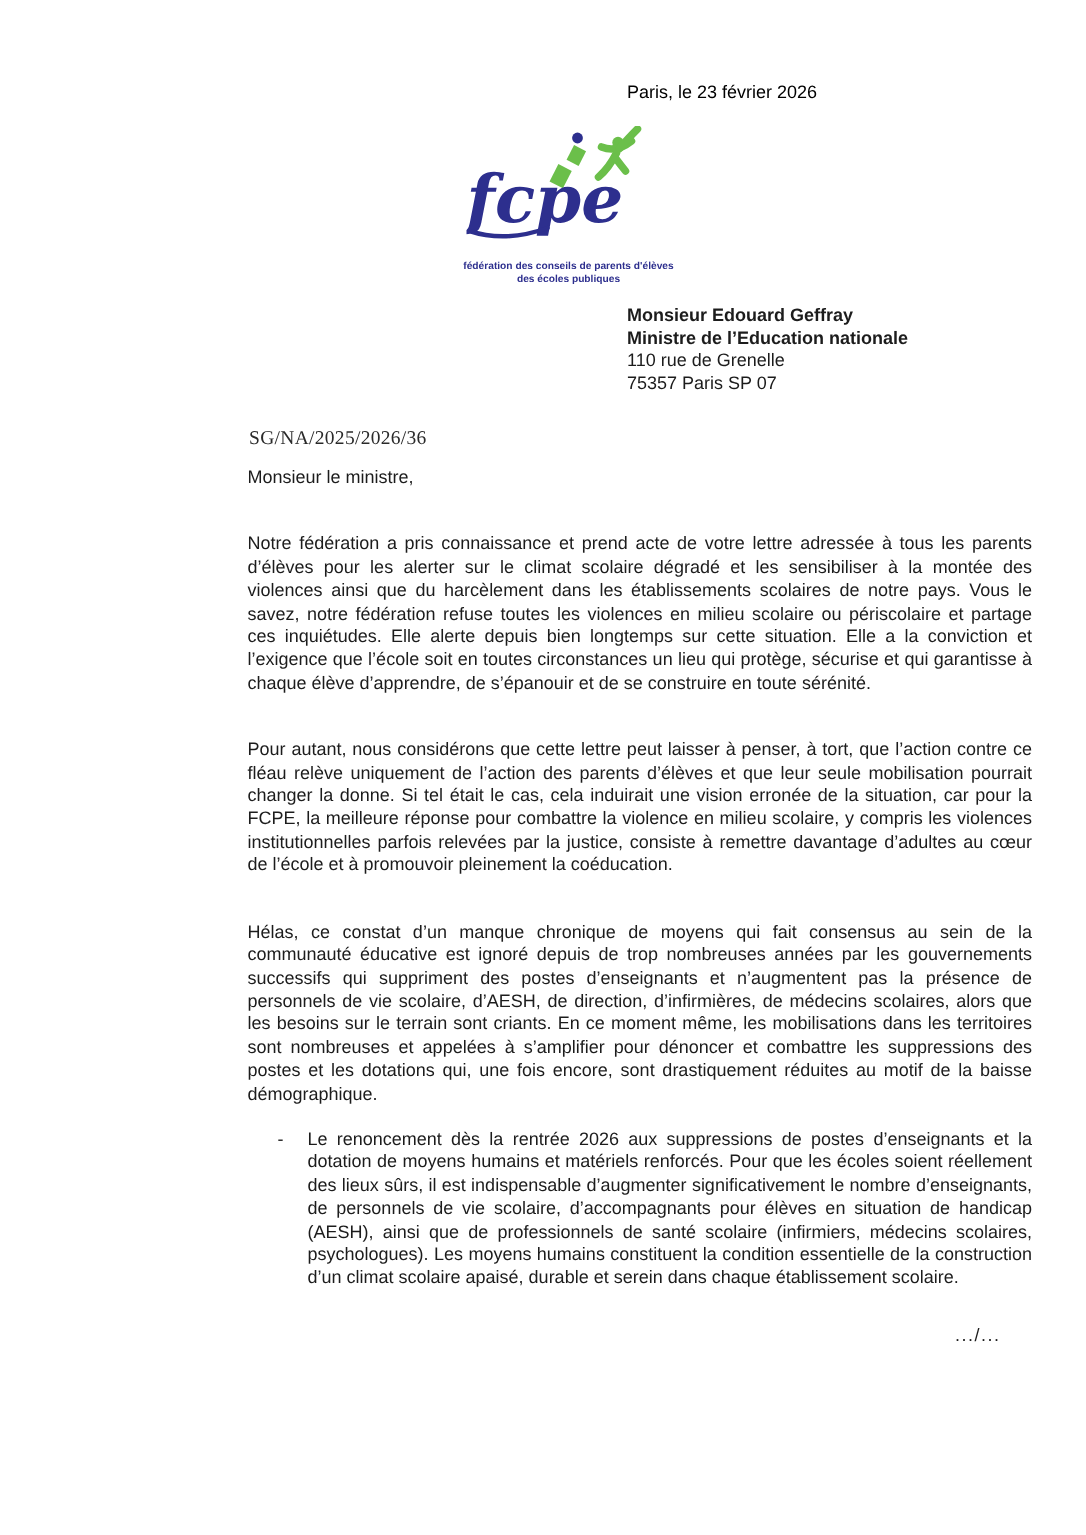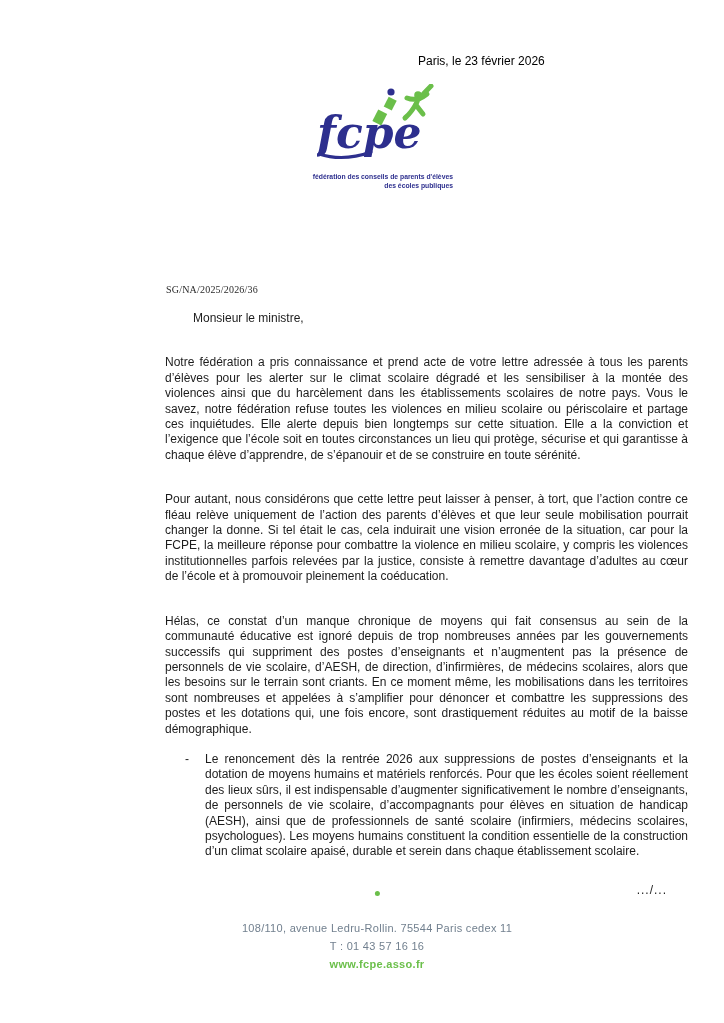--- a/index.html
+++ b/index.html
@@ -21,21 +21,21 @@
     font-size: 12px;
     color: #000000;
     white-space: nowrap;
   }
 
   .logo-block {
     position: absolute;
     left: 305px;
     top: 84px;
     width: 148px;
-    text-align: right;
+    text-align: center;
   }
   .logo-caption {
     margin-top: 2px;
     color: #2d2f8e;
     font-size: 6.8px;
     font-weight: bold;
     line-height: 9px;
   }
 
   .recipient {
@@ -45,38 +45,37 @@
     font-size: 12px;
     line-height: 15px;
   }
   .recipient .bold { font-weight: bold; }
 
   .reference {
     position: absolute;
     left: 166px;
     top: 284px;
     font-family: "Liberation Serif", serif;
-    font-size: 10px;
+    font-size: 13px;
     color: #2a2a2a;
     letter-spacing: 0.2px;
   }
 
   .letter-body {
     position: absolute;
     left: 165px;
     top: 311px;
     width: 523px;
     font-size: 12px;
     line-height: 15.4px;
     text-align: justify;
   }
   .letter-body .salutation {
     text-align: left;
     margin-bottom: 18px;
-    margin-left: 28px;
   }
   .letter-body p.para { margin-bottom: 15px; margin-top: 29px; }
 
   .list-item {
     display: flex;
     margin-top: 11px;
     padding-left: 20px;
   }
   .list-item .marker {
     width: 20px;
@@ -152,37 +151,37 @@
 
       <text x="0" y="64" font-family="'DejaVu Serif', serif" font-style="italic" font-weight="bold" font-size="44" fill="#2d2f8e">fcpe</text>
       <path d="M 2 70 Q 26 78 54 68" stroke="#2d2f8e" stroke-width="3" fill="none" stroke-linecap="round"></path>
     </svg>
     <div class="logo-caption">
       <div>fédération des conseils de parents d'élèves</div>
       <div>des écoles publiques</div>
     </div>
   </div>
 
+  <div class="recipient">
+    <div class="bold">Monsieur Edouard Geffray</div>
+    <div class="bold">Ministre de l’Education nationale</div>
+    <div>110 rue de Grenelle</div>
+    <div>75357 Paris SP 07</div>
+  </div>
 
   <div class="reference">SG/NA/2025/2026/36</div>
 
   <div class="letter-body">
     <p class="salutation">Monsieur le ministre,</p>
     <p class="para">Notre fédération a pris connaissance et prend acte de votre lettre adressée à tous les parents d’élèves pour les alerter sur le climat scolaire dégradé et les sensibiliser à la montée des violences ainsi que du harcèlement dans les établissements scolaires de notre pays. Vous le savez, notre fédération refuse toutes les violences en milieu scolaire ou périscolaire et partage ces inquiétudes. Elle alerte depuis bien longtemps sur cette situation. Elle a la conviction et l’exigence que l’école soit en toutes circonstances un lieu qui protège, sécurise et qui garantisse à chaque élève d’apprendre, de s’épanouir et de se construire en toute sérénité.</p>
     <p class="para">Pour autant, nous considérons que cette lettre peut laisser à penser, à tort, que l’action contre ce fléau relève uniquement de l’action des parents d’élèves et que leur seule mobilisation pourrait changer la donne. Si tel était le cas, cela induirait une vision erronée de la situation, car pour la FCPE, la meilleure réponse pour combattre la violence en milieu scolaire, y compris les violences institutionnelles parfois relevées par la justice, consiste à remettre davantage d’adultes au cœur de l’école et à promouvoir pleinement la coéducation.</p>
     <p class="para">Hélas, ce constat d’un manque chronique de moyens qui fait consensus au sein de la communauté éducative est ignoré depuis de trop nombreuses années par les gouvernements successifs qui suppriment des postes d’enseignants et n’augmentent pas la présence de personnels de vie scolaire, d’AESH, de direction, d’infirmières, de médecins scolaires, alors que les besoins sur le terrain sont criants. En ce moment même, les mobilisations dans les territoires sont nombreuses et appelées à s’amplifier pour dénoncer et combattre les suppressions des postes et les dotations qui, une fois encore, sont drastiquement réduites au motif de la baisse démographique.</p>
 
     <div class="list-item">
       <span class="marker">-</span>
       <span class="item-text">Le renoncement dès la rentrée 2026 aux suppressions de postes d’enseignants et la dotation de moyens humains et matériels renforcés. Pour que les écoles soient réellement des lieux sûrs, il est indispensable d’augmenter significativement le nombre d’enseignants, de personnels de vie scolaire, d’accompagnants pour élèves en situation de handicap (AESH), ainsi que de professionnels de santé scolaire (infirmiers, médecins scolaires, psychologues). Les moyens humains constituent la condition essentielle de la construction d’un climat scolaire apaisé, durable et serein dans chaque établissement scolaire.</span>
     </div>
 
     <div class="continuation">.../...</div>
   </div>
 
-  <div class="footer">
-    <div class="dot"></div>
-    <div class="addr">108/110, avenue Ledru-Rollin. 75544 Paris cedex 11</div>
-    <div class="phone">T : 01 43 57 16 16</div>
-    <div class="site">www.fcpe.asso.fr</div>
-  </div>
 
 </div>
 
 </body></html>

